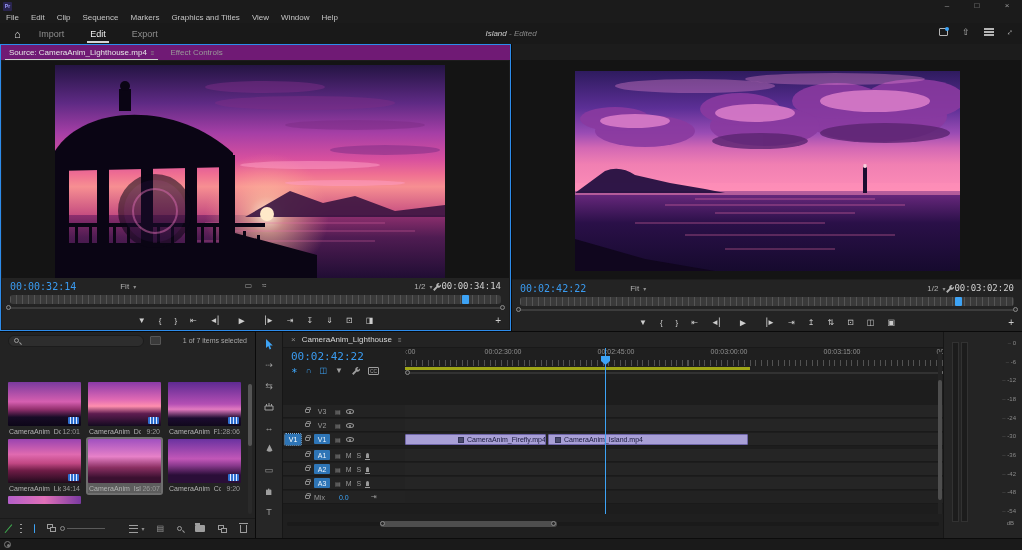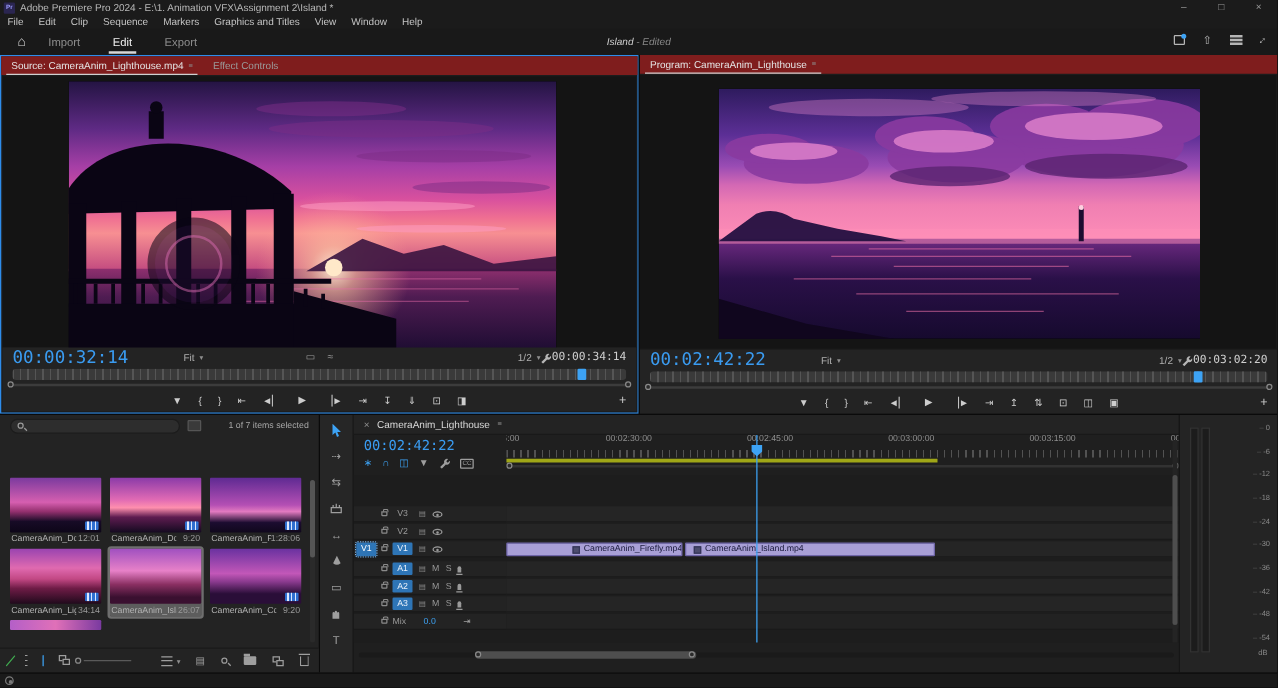--- a/index.html
+++ b/index.html
@@ -29,32 +29,32 @@
   .sqicon { width:9px; height:8px; border:1px solid #b5b5b5; border-radius:1px; position:relative; }
   .sqicon .bluedot { position:absolute; right:-2px; top:-2px; width:4px; height:4px; border-radius:50%; background:#3da3f5; }
   .bars { width:10px; height:8px; display:flex; flex-direction:column; justify-content:space-between; }
   .bars i { height:2px; background:#b5b5b5; }
   .diag { display:inline-block; transform:rotate(45deg); }
 
   
   .monitors { position:absolute; left:0; top:44px; width:1022px; height:287px; display:flex; }
   .srcpanel { position:relative; width:511px; height:287px; background:#1c1c1c; border:1px solid #2d8ceb; }
   .prgpanel { position:relative; width:511px; height:287px; background:#1c1c1c; border-left:1px solid #0a0a0a; }
-  .ptabs { height:15px; background:#7f1d1d; display:flex; align-items:center; font-size:8px; color:#9a9a9a; }
+  .ptabs { height:15px; background:#701a75; display:flex; align-items:center; font-size:8px; color:#9a9a9a; }
   .ptab { padding:0 8px; height:15px; display:flex; align-items:center; gap:4px; position:relative; }
   .ptab.active { color:#e4e4e4; }
   .ptab.active:after { content:""; position:absolute; left:4px; right:4px; bottom:0; height:1px; background:#d0d0d0; }
   .videoarea { position:absolute; left:1px; right:1px; top:16px; bottom:52px; background:#141414; }
   .prgpanel .videoarea { left:0; }
   .vid { position:absolute; background:#000; }
 
   .monctl { position:absolute; left:1px; right:1px; bottom:1px; height:51px; background:#232323; }
   .prgpanel .monctl { left:0; right:0; bottom:0; }
   .mrow1 { height:16px; display:flex; align-items:center; padding:0 8px; position:relative; }
-  .tc { color:#3a9bf0; font-family:"DejaVu Sans Mono", monospace; font-size:14px; }
+  .tc { color:#3a9bf0; font-family:"DejaVu Sans Mono", monospace; font-size:10px; }
   .drop { font-size:8px; color:#b0b0b0; display:flex; align-items:center; gap:4px; margin-left:16px;padding-left:28px; }
   .caret { font-size:6px; color:#8e8e8e; }
   .ctr-ic { position:absolute; left:50%; transform:translateX(-50%); display:flex; gap:10px; font-size:8px; color:#9e9e9e; top:3px; }
   .mright { position:absolute; right:8px; display:flex; align-items:center; }
   .dur { color:#cfcfcf; font-family:"DejaVu Sans Mono", monospace; font-size:9px; }
   .scrub { position:relative; height:9px; margin:1px 8px 0 8px; background:#3a3a3a; border-radius:3px;
            background-image:repeating-linear-gradient(90deg,#555 0,#555 1px,transparent 1px,transparent 6px); }
   .phead { position:absolute; top:0; width:7px; height:9px; background:#3da3f5; border-radius:1px; }
   .zoombar { position:relative; height:7px; margin:0 4px; }
   .zoombar .line { position:absolute; left:4px; right:4px; top:3px; height:2px; background:#3c3c3c; }
@@ -183,21 +183,20 @@
   .statusico { position:absolute; left:4px; top:2px; width:7px; height:7px; border:1px solid #7a7a7a; border-radius:50%; }
   .statusico:after { content:""; position:absolute; left:2px; top:2px; width:3px; height:3px; background:#7a7a7a; border-radius:50%; }
 </style>
 </head>
 <body>
 
 <div class="app">
 
   <div class="titlebar">
     <span class="appicon">Pr</span>
-    <span>Adobe Premiere Pro 2024 - E:\1. Animation VFX\Assignment 2\Island *</span>
     <div class="winctl">
       <span>–</span>
       <span>□</span>
       <span>×</span>
     </div>
   </div>
 
   <div class="menubar">
     <span>File</span>
     <span>Edit</span>
@@ -355,26 +354,20 @@
           <span>↧</span>
           <span>⇓</span>
           <span>⊡</span>
           <span>◨</span>
           <span class="tplus">+</span>
         </div>
       </div>
     </div>
 
     <div class="prgpanel">
-      <div class="ptabs">
-        <span class="ptab active">
-            <span>Program: CameraAnim_Lighthouse</span>
-            <span class="caret">≡</span>
-          </span>
-      </div>
       <div class="videoarea">
         <svg class="vid" style="left:63px;top:11px;" width="385" height="200" viewBox="0 0 385 200">
           <defs>
             <linearGradient id="pSky" x1="0" y1="0" x2="0" y2="1">
               <stop offset="0" stop-color="#2e1b5e"></stop>
                 <stop offset=".3" stop-color="#5c2f96"></stop>
               <stop offset=".5" stop-color="#9a4cb4"></stop>
                 <stop offset=".62" stop-color="#d368b4"></stop>
               <stop offset=".75" stop-color="#f07fb2"></stop>
                 <stop offset="1" stop-color="#ff8fb8"></stop>

